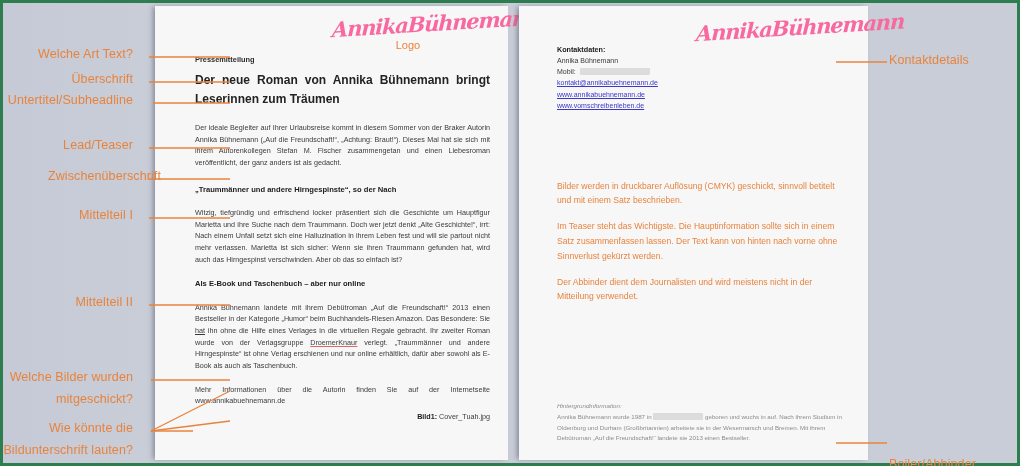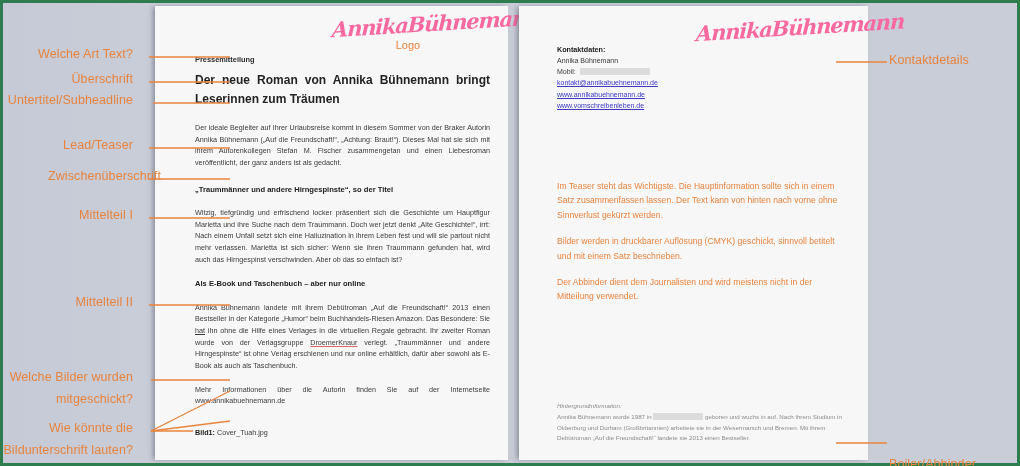--- a/index.html
+++ b/index.html
@@ -122,31 +122,31 @@
       <div class="logo-label">Logo</div>
     </div>
 
     <div class="doc" style="top:48px;">
       <div class="kicker">Pressemitteilung</div>
 
       <div class="subhead" style="margin-top:5px;">Der neue Roman von Annika Bühnemann bringt Leserinnen zum Träumen</div>
 
       <div class="para" style="margin-top:14px;">Der ideale Begleiter auf Ihrer Urlaubsreise kommt in diesem Sommer von der Braker Autorin Annika Bühnemann („Auf die Freundschaft!“, „Achtung: Braut!“). Dieses Mal hat sie sich mit ihrem Autorenkollegen Stefan M. Fischer zusammengetan und einen Liebesroman veröffentlicht, der ganz anders ist als gedacht.</div>
 
-      <div class="crosshead" style="margin-top:15px;">„Traummänner und andere Hirngespinste“, so der Titel</div>
+      <div class="crosshead" style="margin-top:15px;">„Traummänner und andere Hirngespinste“, so der Nach</div>
 
       <div class="para" style="margin-top:11px;">Witzig, tiefgründig und erfrischend locker präsentiert sich die Geschichte um Hauptfigur Marietta und ihre Suche nach dem Traummann. Doch wer jetzt denkt „Alte Geschichte!“, irrt: Nach einem Unfall setzt sich eine Halluzination in ihrem Leben fest und will sie partout nicht mehr verlassen. Marietta ist sich sicher: Wenn sie ihren Traummann gefunden hat, wird auch das Hirngespinst verschwinden. Aber ob das so einfach ist?</div>
 
       <div class="crosshead" style="margin-top:13px;">Als E-Book und Taschenbuch – aber nur online</div>
 
       <div class="para" style="margin-top:11px;"><span>Annika Bühnemann landete mit ihrem Debütroman „Auf die Freundschaft!“ 2013 einen Bestseller in der Kategorie „Humor“ beim Buchhandels-Riesen Amazon. Das Besondere: Sie </span><span class="ul">hat</span><span> ihn ohne die Hilfe eines Verlages in die virtuellen Regale gebracht. Ihr zweiter Roman wurde von der Verlagsgruppe </span><span class="mark">DroemerKnaur</span><span> verlegt. „Traummänner und andere Hirngespinste“ ist ohne Verlag erschienen und nur online erhältlich, dafür aber sowohl als E-Book als auch als Taschenbuch.</span></div>
 
       <div class="para" style="margin-top:12px;">Mehr Informationen über die Autorin finden Sie auf der Internetseite www.annikabuehnemann.de</div>
 
-      <div style="margin-top:20px;" class="capt">
+      <div style="margin-top:4px;text-align:right;" class="capt">
         <div><b>Bild1:</b><span> Cover_Tuah.jpg</span></div>
       </div>
 
     </div>
   </div>
 
   <div class="page" id="page-right">
     <div class="logo-wrap" style="right:2px;top:12px;">
       <div class="signature">AnnikaBühnemann</div>
     </div>
@@ -155,22 +155,22 @@
       <div class="contact">
         <div><b>Kontaktdaten:</b></div>
         <div>Annika Bühnemann</div>
         <div><span>Mobil:</span><span class="redact" style="width:70px;margin-left:4px;"></span></div>
         <div class="link">kontakt@annikabuehnemann.de</div>
         <div class="link">www.annikabuehnemann.de</div>
         <div class="link">www.vomschreibenleben.de</div>
       </div>
 
       <div class="note" style="margin-top:68px;">
+        <p>Bilder werden in druckbarer Auflösung (CMYK) geschickt, sinnvoll betitelt und mit einem Satz beschrieben.</p>
         <p>Im Teaser steht das Wichtigste. Die Hauptinformation sollte sich in einem Satz zusammenfassen lassen. Der Text kann von hinten nach vorne ohne Sinnverlust gekürzt werden.</p>
-        <p>Bilder werden in druckbarer Auflösung (CMYK) geschickt, sinnvoll betitelt und mit einem Satz beschrieben.</p>
         <p>Der Abbinder dient dem Journalisten und wird meistens nicht in der Mitteilung verwendet.</p>
       </div>
     </div>
 
     <div class="boiler">
       <div><i>Hintergrundinformation:</i></div>
       <div><span>Annika Bühnemann wurde 1987 in </span><span class="redact" style="width:50px;"></span><span> geboren und wuchs in auf. Nach ihrem Studium in Oldenburg und Durham (Großbritannien) arbeitete sie in der Wesermarsch und Bremen. Mit ihrem Debütroman „Auf die Freundschaft!“ landete sie 2013 einen Bestseller.</span></div>
     </div>
   </div>
 

